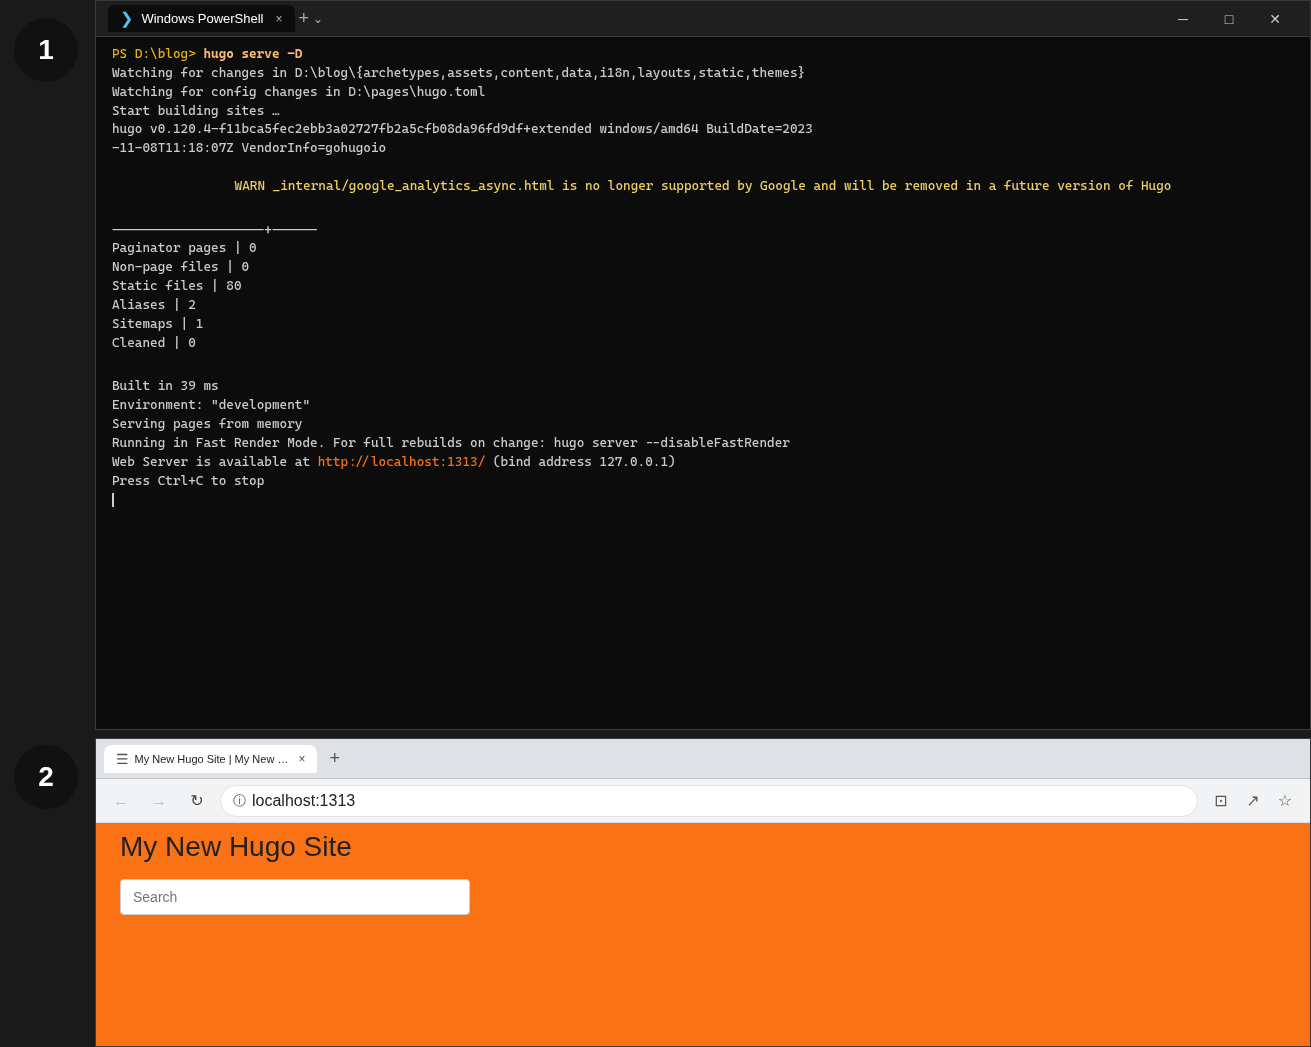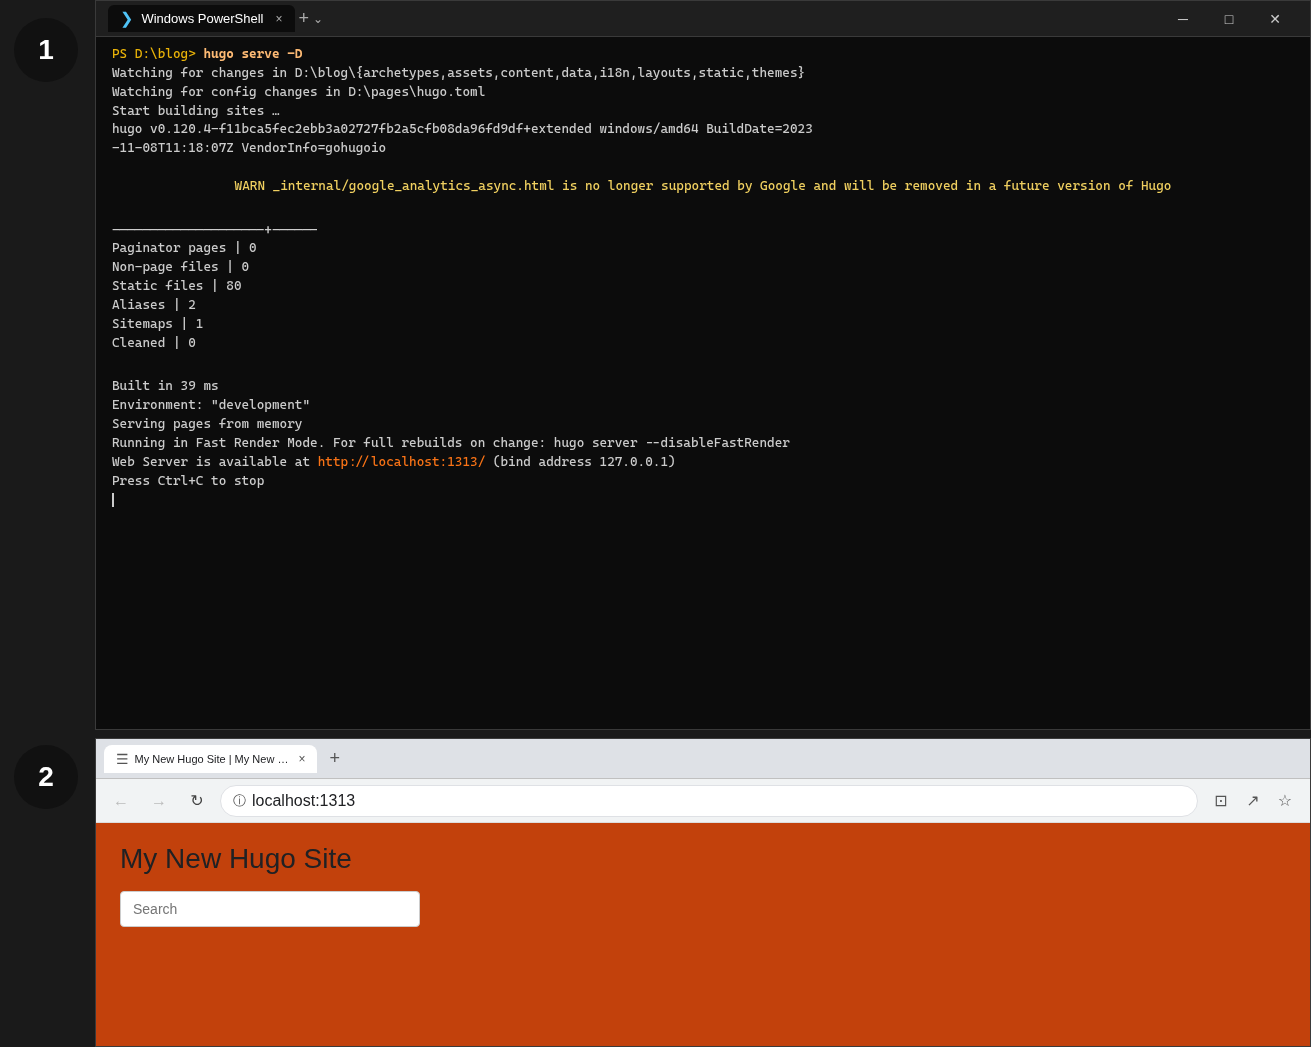--- a/index.html
+++ b/index.html
@@ -259,34 +259,34 @@
       align-items: center;
       justify-content: center;
       color: #555;
       cursor: pointer;
       border-radius: 50%;
       font-size: 16px;
     }
 
     .browser-content {
       flex: 1;
-      background: #c2410c;
-      padding: 20px 24px;
+      background: #f97316;
+      padding: 8px 24px;
     }
 
     .site-title {
       font-size: 28px;
       font-weight: 400;
       color: #202124;
       margin-bottom: 16px;
       font-family: 'Segoe UI', sans-serif;
     }
 
     .search-box {
-      width: 300px;
+      width: 350px;
       height: 36px;
       border: 1px solid #ccc;
       border-radius: 4px;
       padding: 0 12px;
       font-size: 14px;
       color: #777;
       background: #fff;
       outline: none;
     }
   </style>

